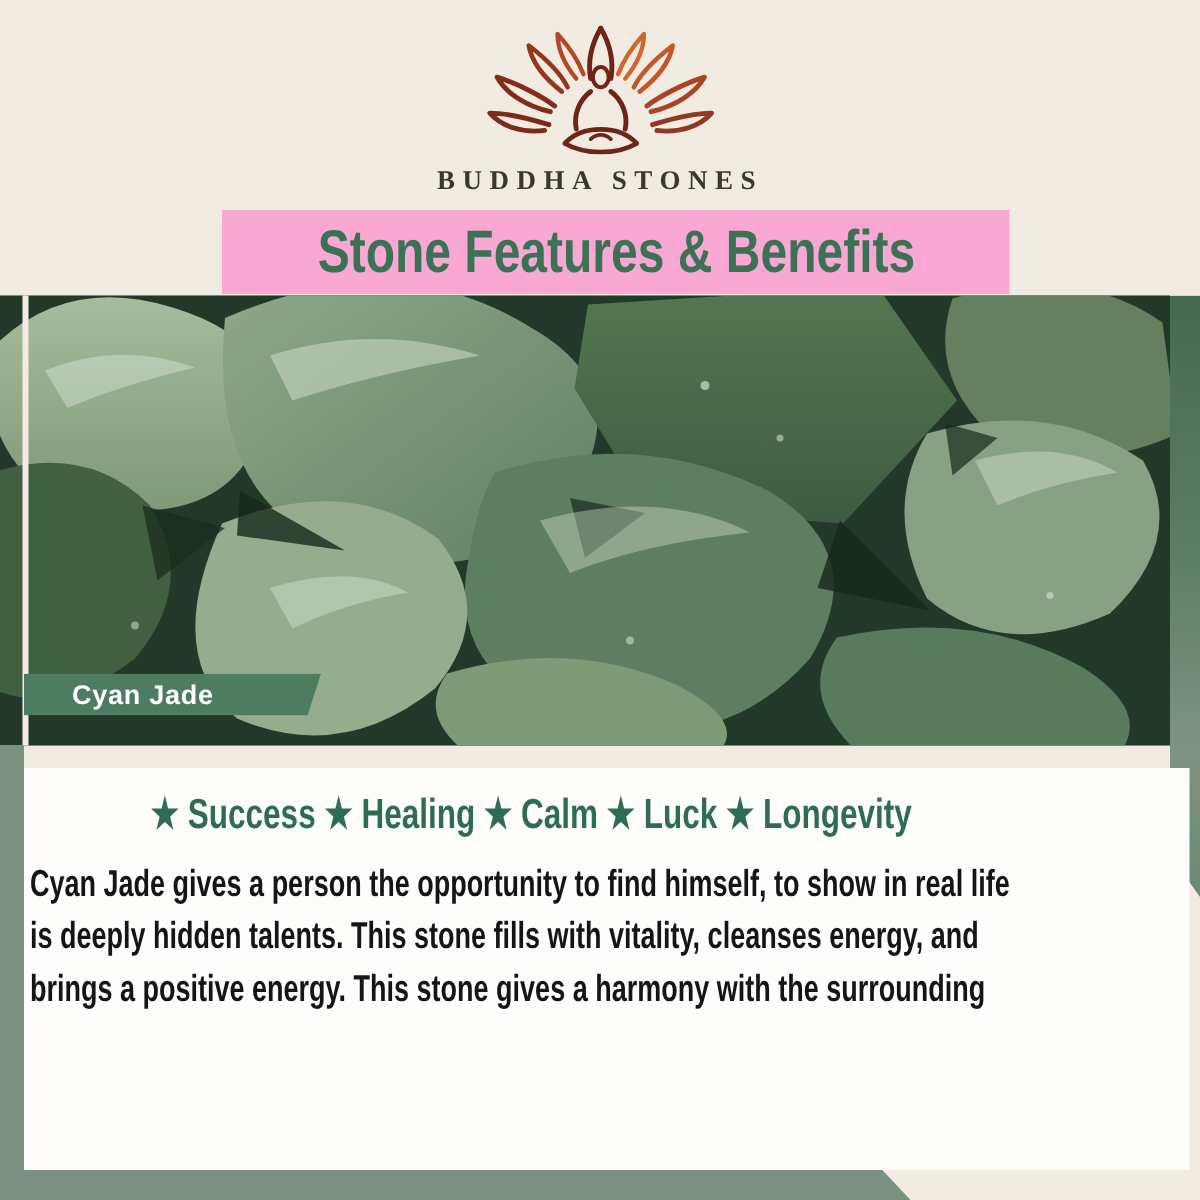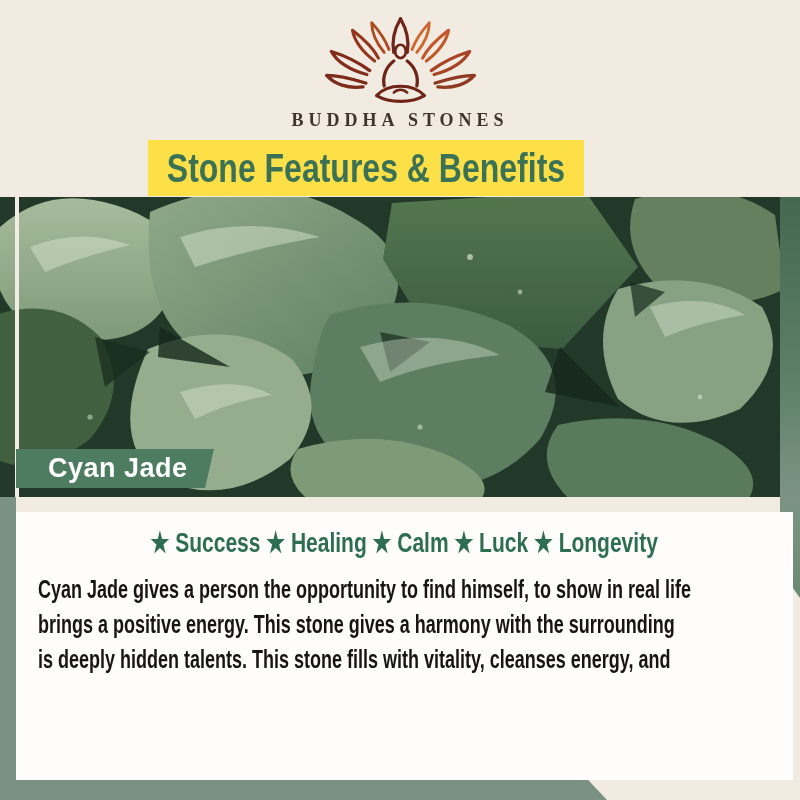--- a/index.html
+++ b/index.html
@@ -11,63 +11,63 @@
   .logo-wrap { position: absolute; left: 0; top: 14px; width: 800px; text-align: center; }
   .logo-svg { display: inline-block; width: 175px; height: 96px; }
   .brand-name {
     position: absolute; left: 0; top: 110px; width: 800px; text-align: center;
     font-family: "Liberation Serif", serif; font-size: 18px; font-weight: 600;
     letter-spacing: 5px; color: #3f352c;
   }
 
   
   .title-box {
-    position: absolute; left: 148px; top: 140px; width: 436px; height: 56px;
-    background: #fde047; display: flex; align-items: center; justify-content: center; text-align: right;
+    position: absolute; left: 148px; top: 140px; width: 525px; height: 56px;
+    background: #f9a8d4; display: flex; align-items: center; justify-content: center; text-align: right;
   }
   .title-text {
     display: inline-block; font-size: 40px; font-weight: 700; color: #3b7256;
     transform: scaleX(0.80); transform-origin: center; white-space: nowrap;
     letter-spacing: 0px;
   }
 
   
   .photo { position: absolute; left: 0; top: 197px; width: 780px; height: 300px; overflow: hidden; background: #2a4433; }
   .photo svg { display: block; width: 780px; height: 300px; }
   .photo-frame-line { position: absolute; left: 15px; top: 197px; width: 4px; height: 300px; background: #f2ece4; }
 
   
   .stone-label {
-    position: absolute; left: 16px; top: 449px; width: 198px; height: 39px;
+    position: absolute; left: 16px; top: 449px; width: 198px; height: 28px;
     background: #4d7c60; color: #ffffff;
     clip-path: polygon(0 0, 100% 0, calc(100% - 9px) 100%, 0 100%);
     display: flex; align-items: center; padding-left: 32px;
-    font-size: 27px; font-weight: 700; letter-spacing: 0.5px;
+    font-size: 18px; font-weight: 700; letter-spacing: 0.5px;
   }
 
   
   .left-strip { position: absolute; left: 0; top: 497px; width: 16px; height: 303px; background: #7b9181; }
   .right-bar {
     position: absolute; left: 780px; top: 197px; width: 20px; height: 401px;
     background: linear-gradient(180deg, #456850 0%, #5d7f67 45%, #7d9484 75%, #6b8a72 100%);
     clip-path: polygon(0 0, 100% 0, 100% 100%, 0 calc(100% - 28px));
   }
   .bottom-bar {
     position: absolute; left: 0; top: 780px; width: 607px; height: 20px; background: #7b9181;
     clip-path: polygon(0 0, 96.9% 0, 100% 100%, 0 100%);
   }
 
   
   .panel { position: absolute; left: 16px; top: 512px; width: 777px; height: 268px; background: #fefdfb; }
-  .tagline-row { width: 100%; text-align: center; margin-top: 14px; }
+  .tagline-row { width: 100%; text-align: left; margin-top: 14px; }
   .tagline {
     display: inline-block; font-size: 28px; font-weight: 700; color: #2d6e50;
     transform: scaleX(0.75); transform-origin: center; white-space: nowrap;
   }
-  .paragraph { margin-top: 13px; margin-left: 22px; }
+  .paragraph { margin-top: 13px; margin-left: 4px; }
   .para-line { height: 35px; line-height: 35px; white-space: nowrap; }
   .para-line span {
     display: inline-block; transform: scaleX(0.72); transform-origin: left center;
     font-size: 25px; font-weight: 700; color: #151515; letter-spacing: 0px;
   }
 </style>
 </head>
 <body>
 
 <div class="canvas">
@@ -165,18 +165,18 @@
   <div class="left-strip"></div>
   <div class="right-bar"></div>
   <div class="bottom-bar"></div>
 
   <div class="panel">
     <div class="tagline-row">
       <span class="tagline">★ Success ★ Healing ★ Calm ★ Luck ★ Longevity</span>
     </div>
     <div class="paragraph">
       <div class="para-line"><span>Cyan Jade gives a person the opportunity to find himself, to show in real life</span></div>
+      <div class="para-line"><span>is deeply hidden talents. This stone fills with vitality, cleanses energy, and</span></div>
       <div class="para-line"><span>brings a positive energy. This stone gives a harmony with the surrounding</span></div>
-      <div class="para-line"><span>is deeply hidden talents. This stone fills with vitality, cleanses energy, and</span></div>
     </div>
   </div>
 
 </div>
 
 </body></html>

